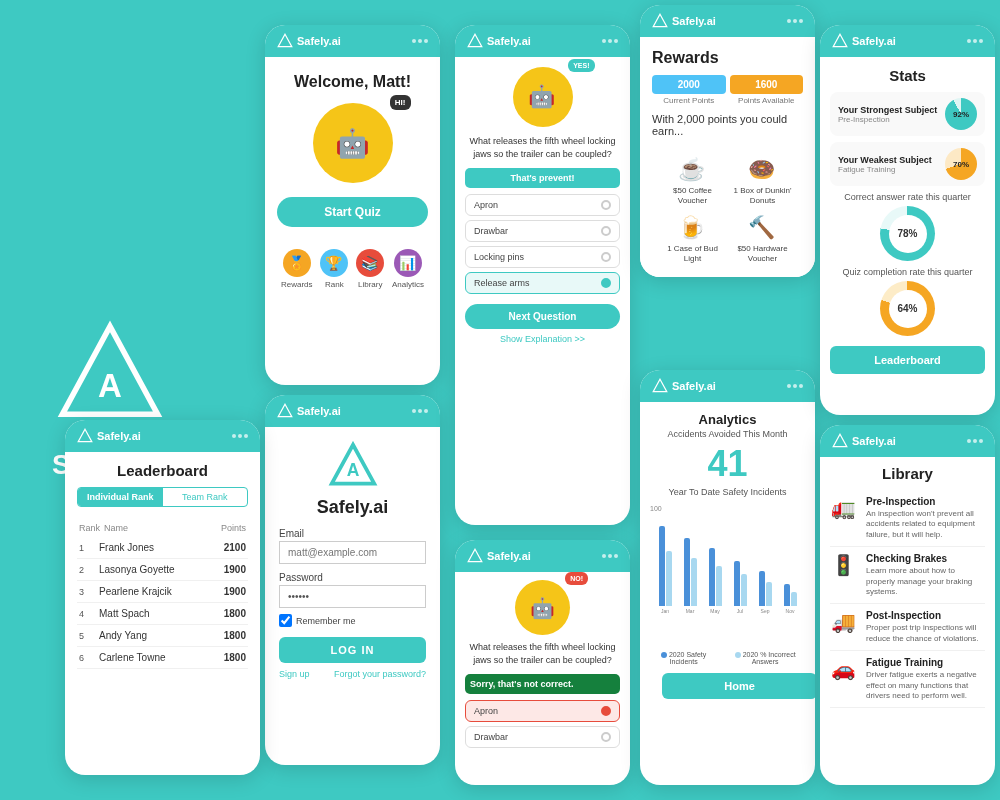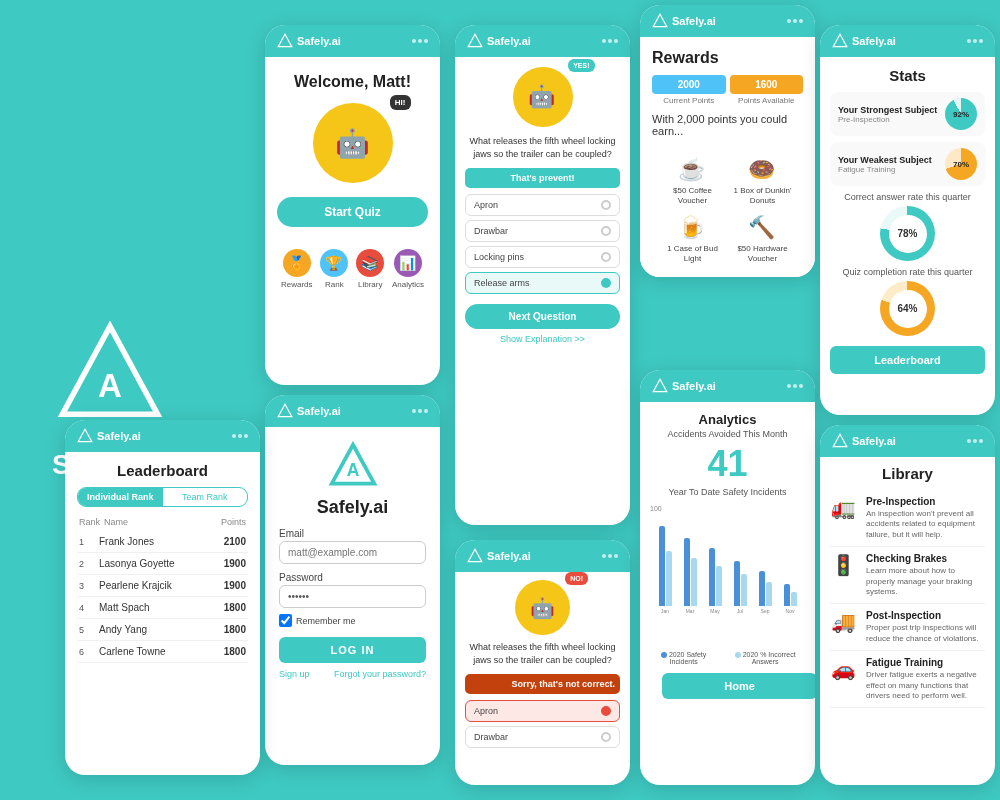--- a/index.html
+++ b/index.html
@@ -167,21 +167,21 @@
     }
     .login-label {
       font-size: 10px;
       color: #444;
       margin-bottom: 2px;
       margin-top: 8px;
     }
     .login-input {
       width: 100%;
       border: 1.5px solid #ccc;
-      border-radius: 6px;
+      border-radius: 0;
       padding: 5px 8px;
       font-size: 10px;
       color: #555;
     }
     .remember-row {
       display: flex;
       align-items: center;
       gap: 4px;
       margin-top: 6px;
       font-size: 9px;
@@ -322,23 +322,23 @@
       position: absolute;
       top: -8px; right: -18px;
       background: #e74c3c;
       color: white;
       font-size: 7px;
       font-weight: 700;
       padding: 3px 5px;
       border-radius: 6px;
     }
     .wrong-banner {
-      background: #c2410c;
-      color: white;
-      text-align: right;
+      background: #15803d;
+      color: white;
+      text-align: left;
       font-size: 9px;
       font-weight: 600;
       padding: 5px;
       border-radius: 5px;
       margin-bottom: 6px;
     }
     .rewards-title {
       font-size: 16px;
       font-weight: 700;
       color: #222;
@@ -470,23 +470,23 @@
     .leaderboard-title {
       font-size: 15px;
       font-weight: 700;
       color: #222;
       text-align: center;
       margin-bottom: 8px;
     }
     .rank-tabs {
       display: flex;
       border: 1.5px solid #3ec9c2;
-      border-radius: 9px;
+      border-radius: 4px;
       overflow: hidden;
-      margin-bottom: 10px;
+      margin-bottom: 16px;
     }
     .rank-tab {
       flex: 1;
       text-align: center;
       padding: 4px 0;
       font-size: 9px;
       color: #3ec9c2;
       cursor: pointer;
     }
     .rank-tab.active {

